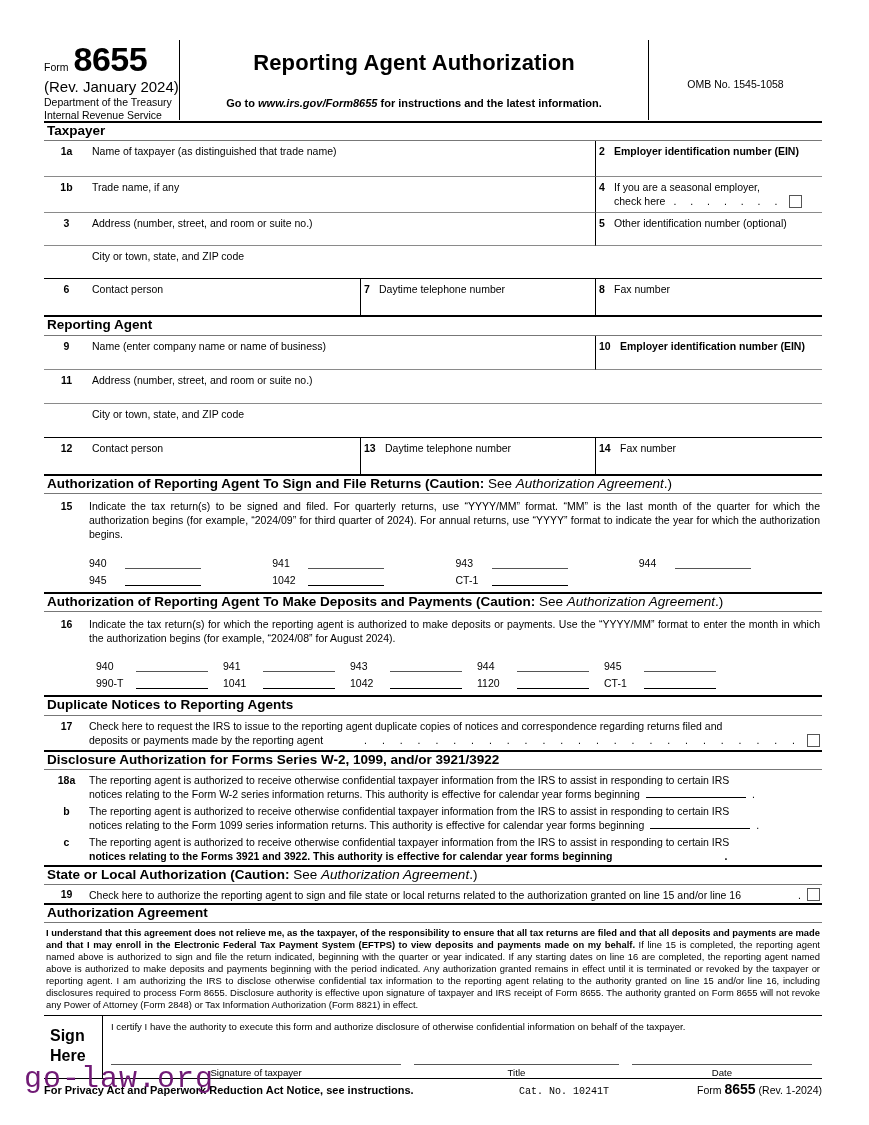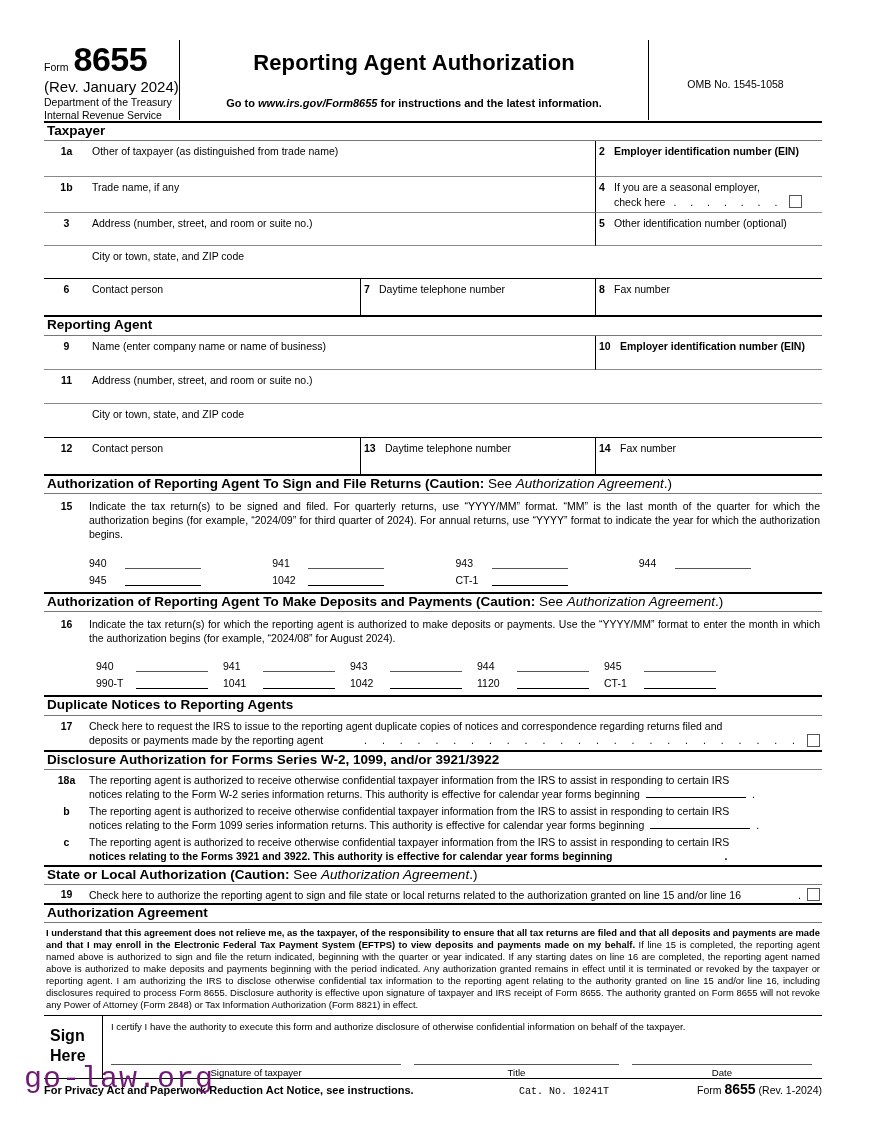--- a/index.html
+++ b/index.html
@@ -162,21 +162,21 @@
   </div>
 
   <div class="body-frame">
 
     <div class="sechead">Taxpayer</div>
 
     <div class="row">
       <div class="cell fieldcell bdr-b" style="width:551px;height:36px;">
         <div class="inner">
           <span class="numwrap lineno">1a</span>
-          <span class="txtwrap lbl">Other of taxpayer (as distinguished from trade name)</span>
+          <span class="txtwrap lbl">Name of taxpayer (as distinguished that trade name)</span>
         </div>
       </div>
       <div class="cell fieldcell bdr-b bdr-l" style="width:227px;height:36px;">
         <div class="inner">
           <span class="numwrap narrow lineno">2</span>
           <span class="lbl-b">Employer identification number (EIN)</span>
         </div>
       </div>
     </div>
 
@@ -185,21 +185,21 @@
         <div class="inner">
           <span class="numwrap lineno">1b</span>
           <span class="txtwrap lbl">Trade name, if any</span>
         </div>
       </div>
       <div class="cell fieldcell bdr-b bdr-l" style="width:227px;height:36px;">
         <div class="inner">
           <span class="numwrap narrow lineno">4</span>
           <span class="lbl">If you are a seasonal employer,</span>
         </div>
-        <div style="display:flex;align-items:center;padding-left:18px;margin-top:2px;">
+        <div style="display:flex;padding-left:18px;margin-top:2px;">
           <span class="lbl">check here</span>
           <span class="dots lbl" style="margin-left:8px;">. . . . . . .</span>
           <span class="cbx" style="margin-left:6px;"></span>
         </div>
       </div>
     </div>
 
     <div class="row">
       <div class="cell fieldcell bdr-b" style="width:551px;height:33px;">
         <div class="inner">

